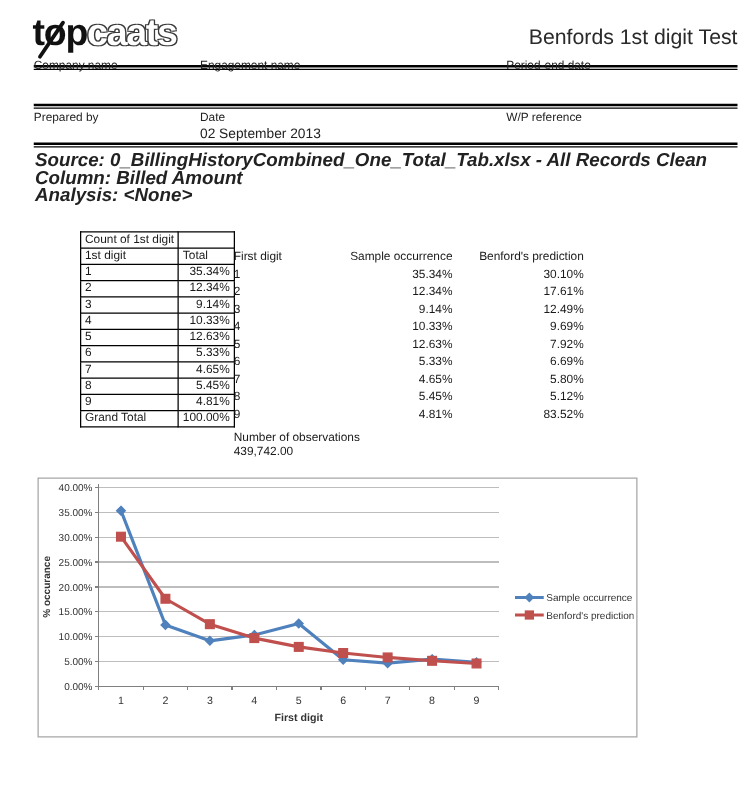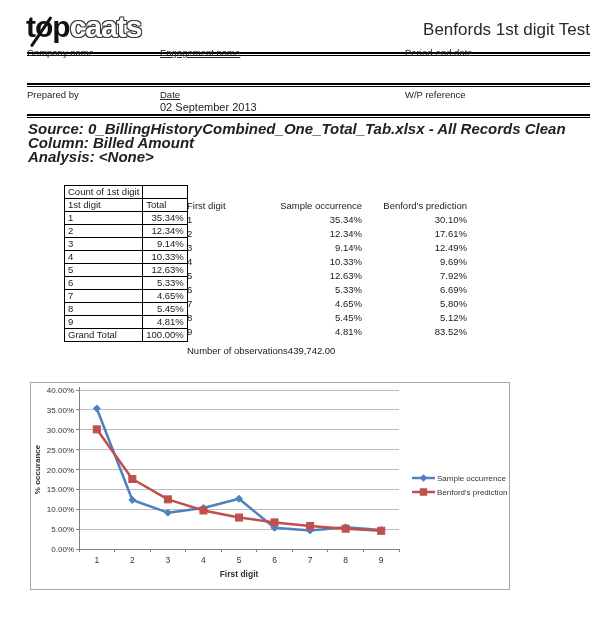--- a/index.html
+++ b/index.html
@@ -17,37 +17,37 @@
     transform:rotate(34deg);transform-origin:top left;border-radius:2px;}
   .doc-title{position:absolute;left:300px;top:20px;width:290px;text-align:right;font-size:17px;color:#2a2a2a;}
   
   .rule{position:absolute;left:27px;width:563px;height:1px;border-top:2px solid #000;border-bottom:1px solid #000;background:#fff;}
   .rule-1{top:52px;}
   .rule-2{top:83px;}
   .rule-3{top:114px;}
   
   .flabel{position:absolute;font-size:9.5px;color:#222;white-space:nowrap;}
   .r1{top:47px;} .r2{top:89px;}
-  .c1{left:27px;} .c2{left:160px;text-decoration:underline;} .c3{left:405px;}
+  .c1{left:27px;} .c2{left:160px;} .c3{left:405px;}
   .date-value{position:absolute;left:160px;top:101px;font-size:11px;color:#222;}
   
   .src-line{position:absolute;left:28px;font-size:15px;font-style:italic;color:#222;white-space:nowrap;font-weight:bold;}
   .src-1{top:120px;} .src-2{top:134px;} .src-3{top:148px;}
   
   .pivot{position:absolute;left:28px;top:185px;border-collapse:collapse;table-layout:fixed;font-size:9.5px;margin-left:36px;}
   .pivot td{border:1px solid #000;height:12px;line-height:12px;padding:0 3px;overflow:hidden;white-space:nowrap;}
   .pivot td.num{text-align:right;}
   .pivot col.c-a{width:70px;} .pivot col.c-b{width:41px;}
   
   .cmp{position:absolute;left:187px;top:199px;border-collapse:collapse;table-layout:fixed;font-size:9.5px;}
   .cmp td{height:14px;line-height:14px;padding:0;white-space:nowrap;overflow:hidden;}
   .cmp td.num{text-align:right;}
   .cmp col.c-a{width:80px;} .cmp col.c-b{width:95px;} .cmp col.c-c{width:105px;}
   
-  .obs{position:absolute;left:187px;top:345px;width:175px;display:flex;justify-content:flex-start;font-size:9.5px;}
+  .obs{position:absolute;left:187px;top:345px;width:175px;display:flex;justify-content:flex-start;font-size:9.5px;flex-direction:column;}
   
   .chart-box{position:absolute;left:30px;top:382px;width:478px;height:206px;border:1px solid #a6a6a6;background:#fff;}
   .chart-box svg{display:block;}
   svg text{font-family:"Liberation Sans",sans-serif;fill:#333;}
 </style>
 </head>
 <body>
 
 <div class="page">
 

